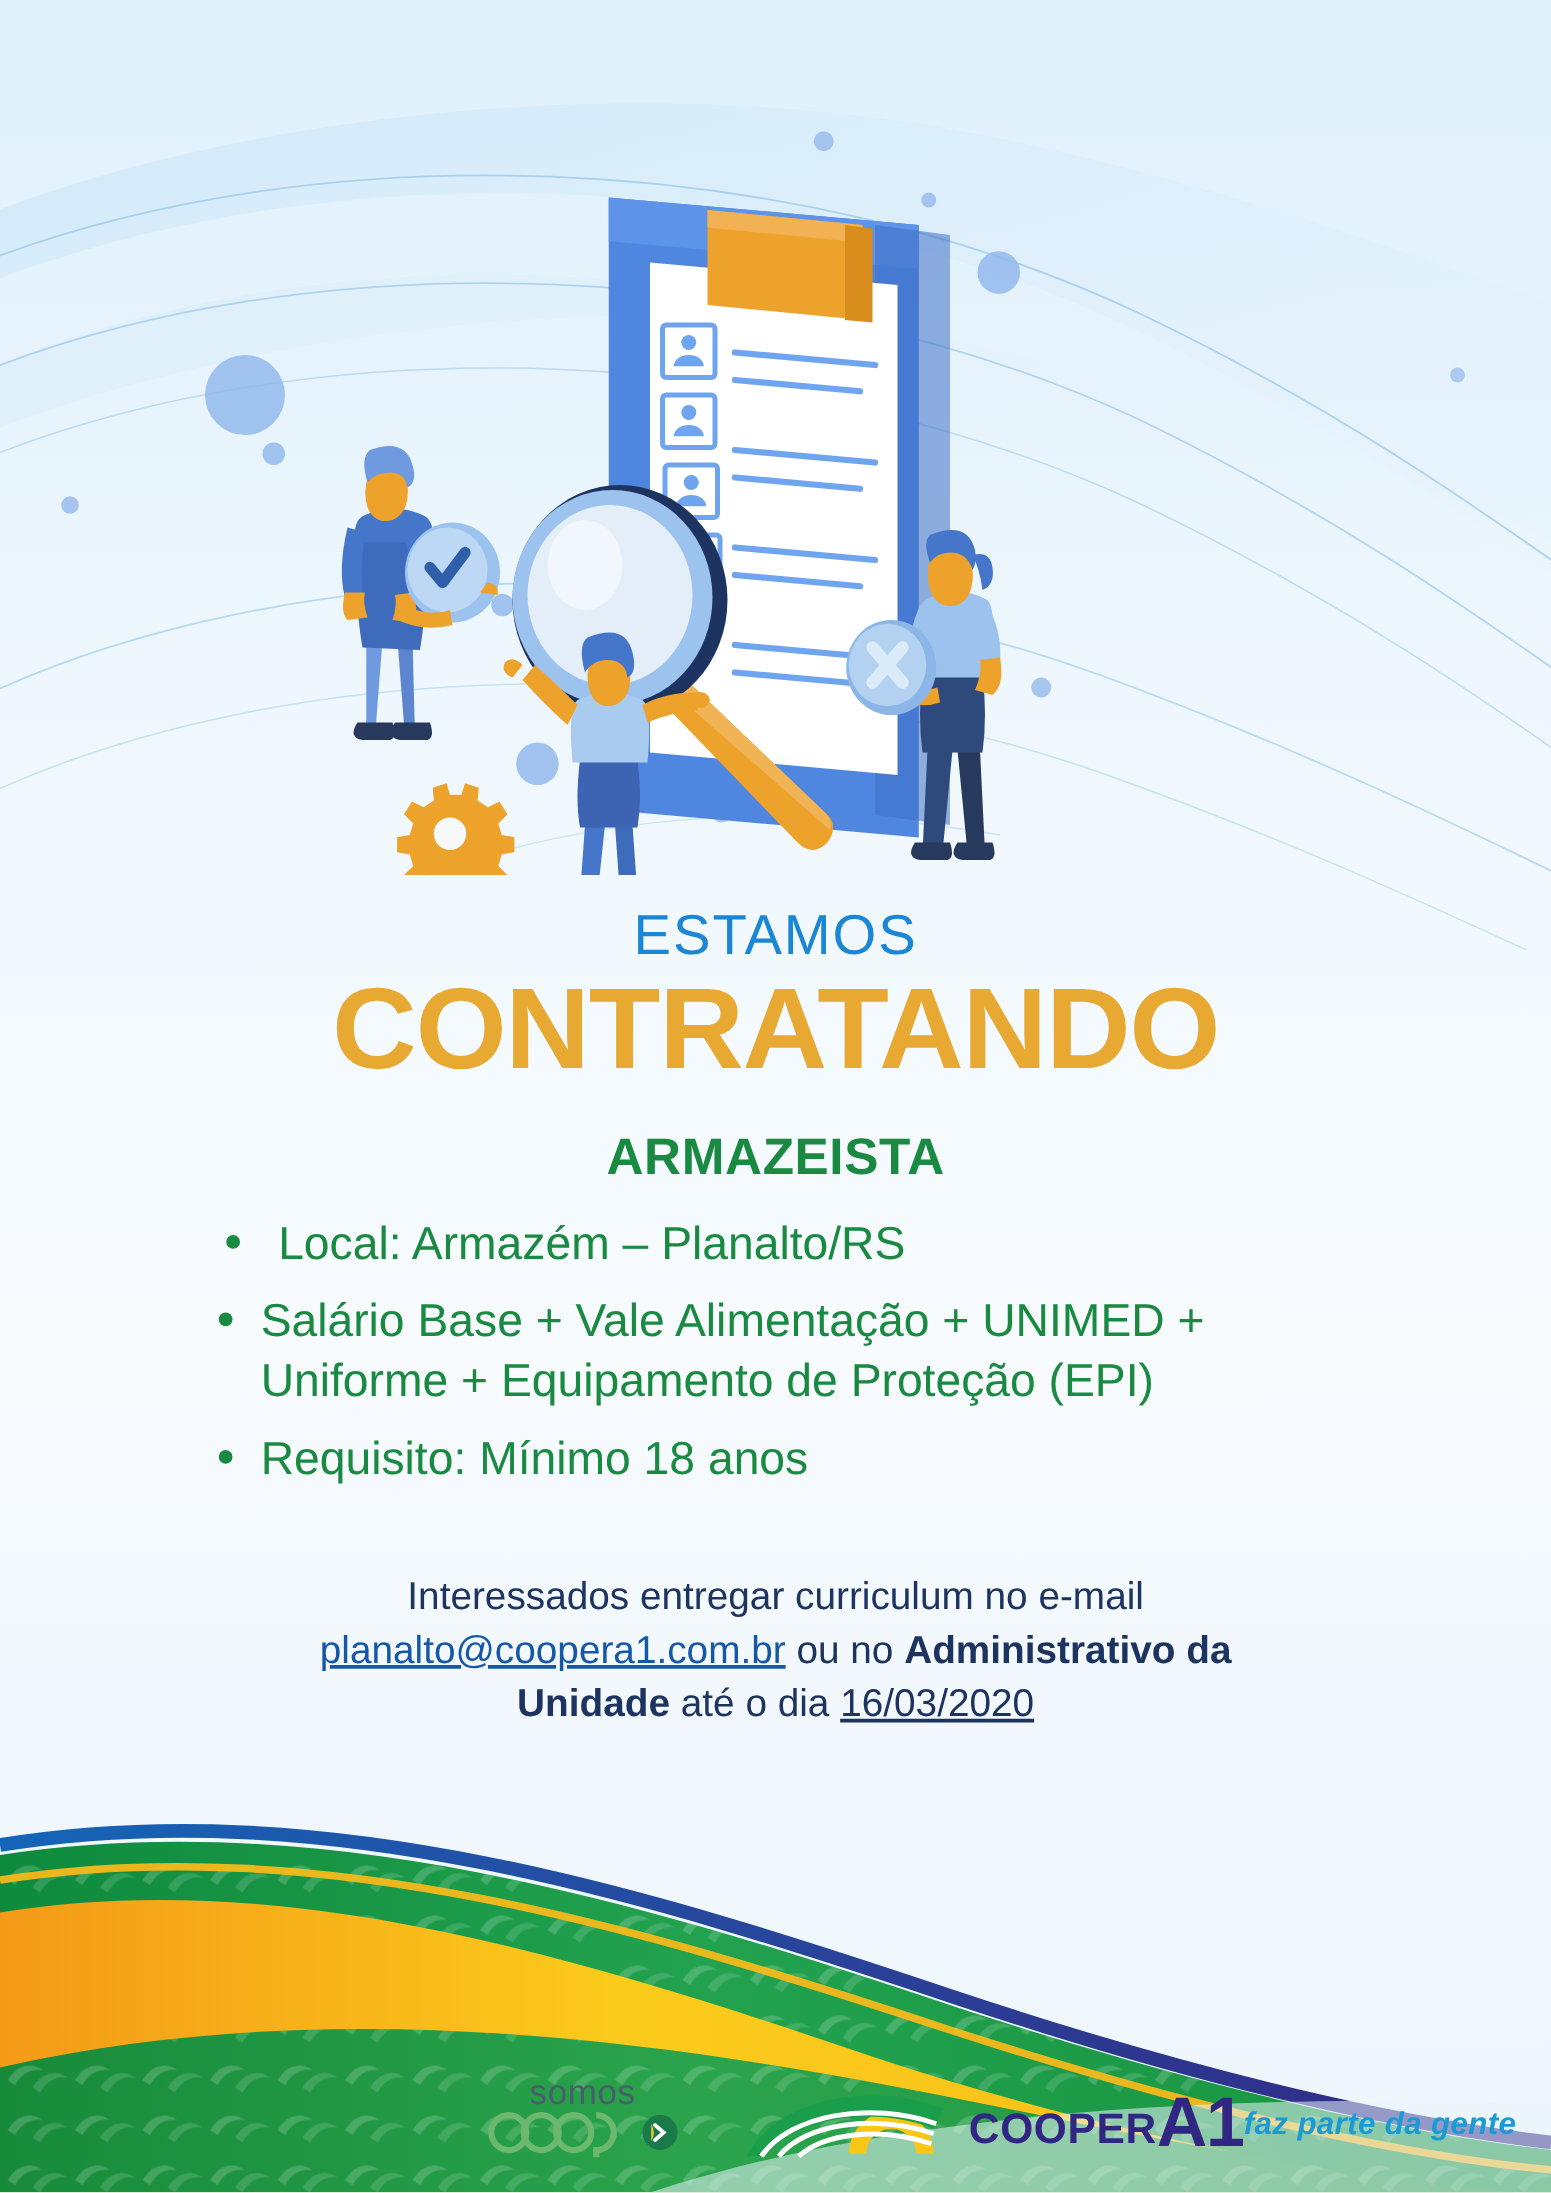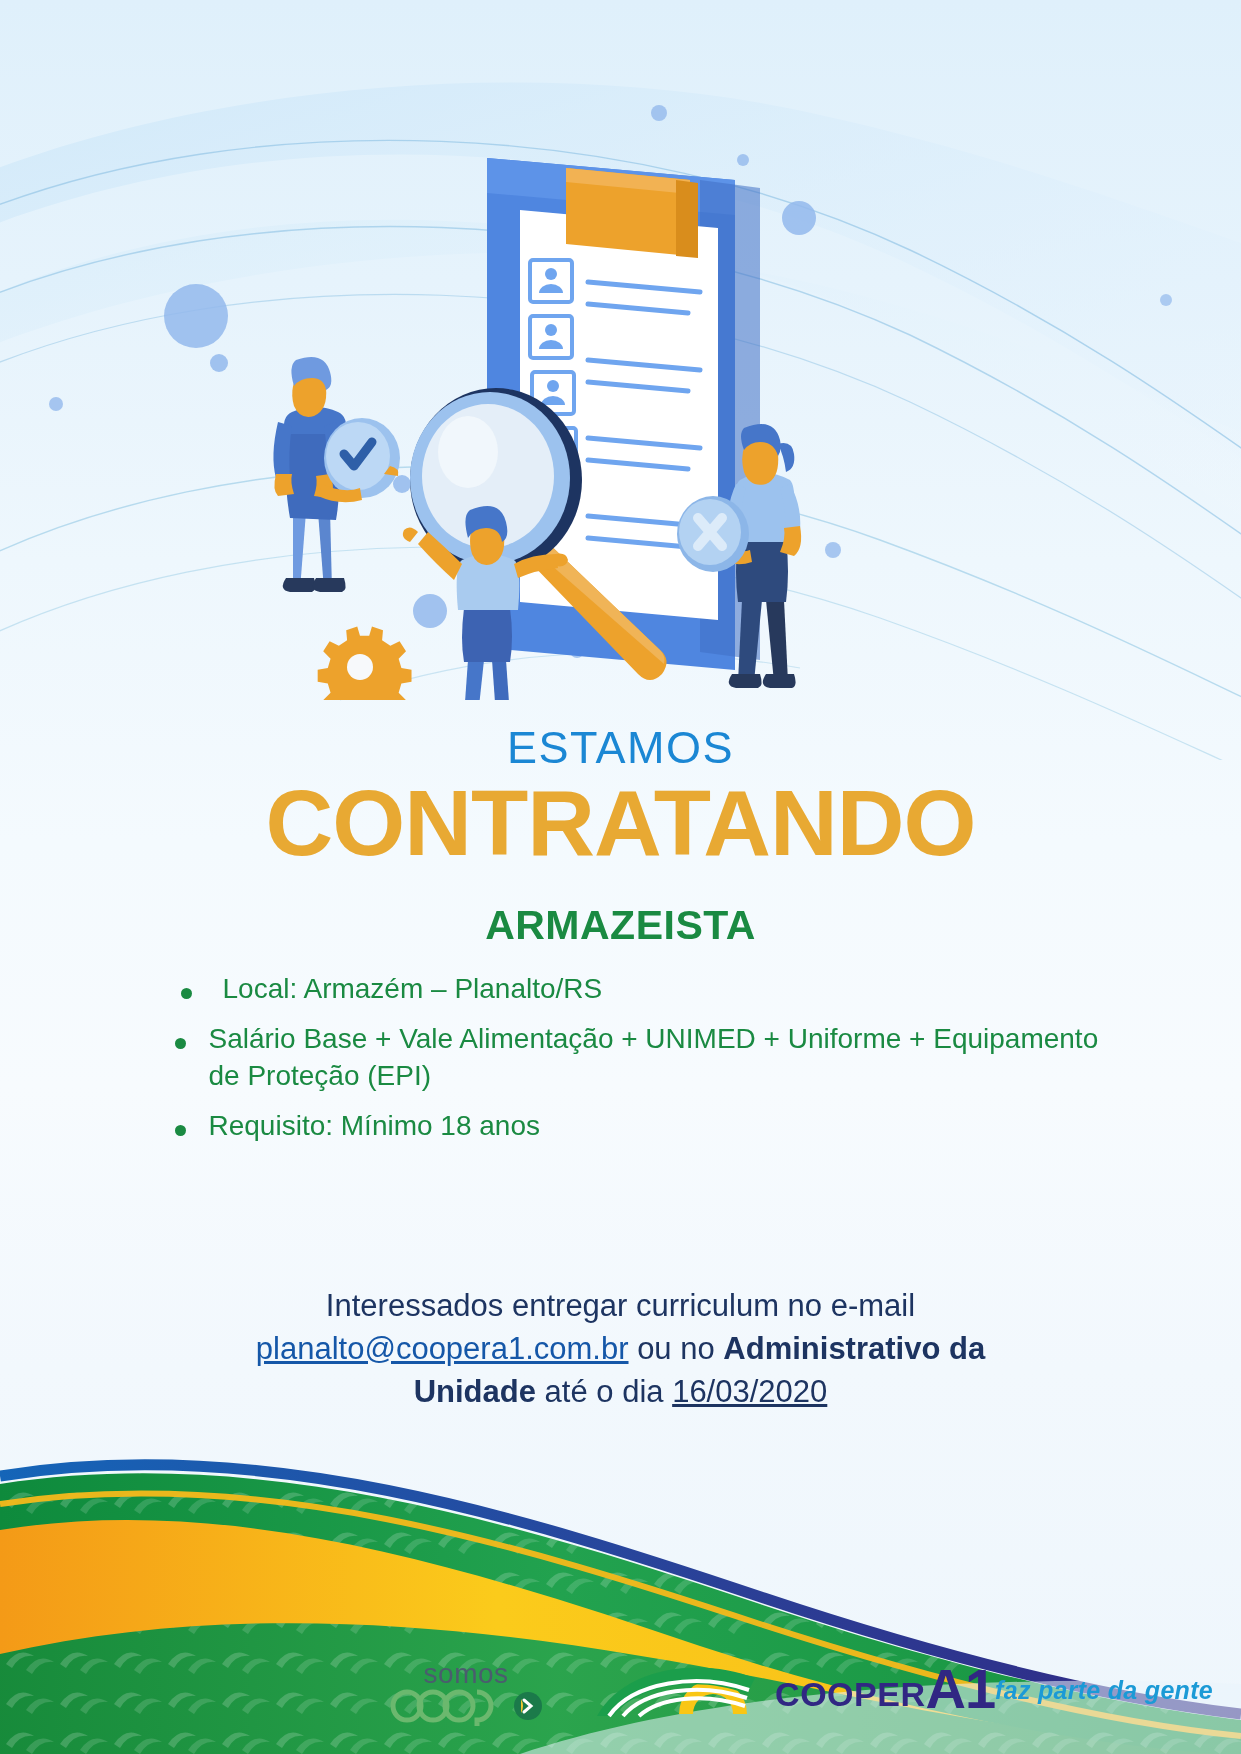--- a/index.html
+++ b/index.html
@@ -89,21 +89,21 @@
     margin: 22px auto 0;
     width: 980px;
     list-style: none;
     text-align: left;
     padding-left: 40px;
   }
 
   .bullet-item {
     position: relative;
     color: #1a8a42;
-    font-size: 28px;
+    font-size: 37px;
     line-height: 1.30;
     margin-bottom: 14px;
     padding-left: 38px;
   }
 
   .bullet-item .dot {
     position: absolute;
     left: 4px;
     top: 17px;
     width: 11px;
@@ -111,21 +111,21 @@
     background: #1a8a42;
     border-radius: 50%;
   }
 
   .bullet-item.indent-first { padding-left: 52px; }
   .bullet-item.indent-first .dot { left: 10px; }
 
   
   .contact {
     position: absolute;
-    top: 1285px;
+    top: 1256px;
     left: 0;
     width: 1241px;
     text-align: center;
     color: #1d3461;
     font-size: 31px;
     line-height: 1.38;
   }
 
   .contact .email {
     color: #1557a8;
@@ -142,21 +142,21 @@
     width: 1241px;
     height: 400px;
   }
 
   
   .logos {
     position: absolute;
     right: 28px;
     bottom: 18px;
     display: flex;
-    align-items: flex-start;
+    align-items: center;
     gap: 36px;
   }
 
   .somos-coop {
     display: flex;
     flex-direction: column;
     align-items: center;
     padding-bottom: 10px;
   }
   .somos-word {

